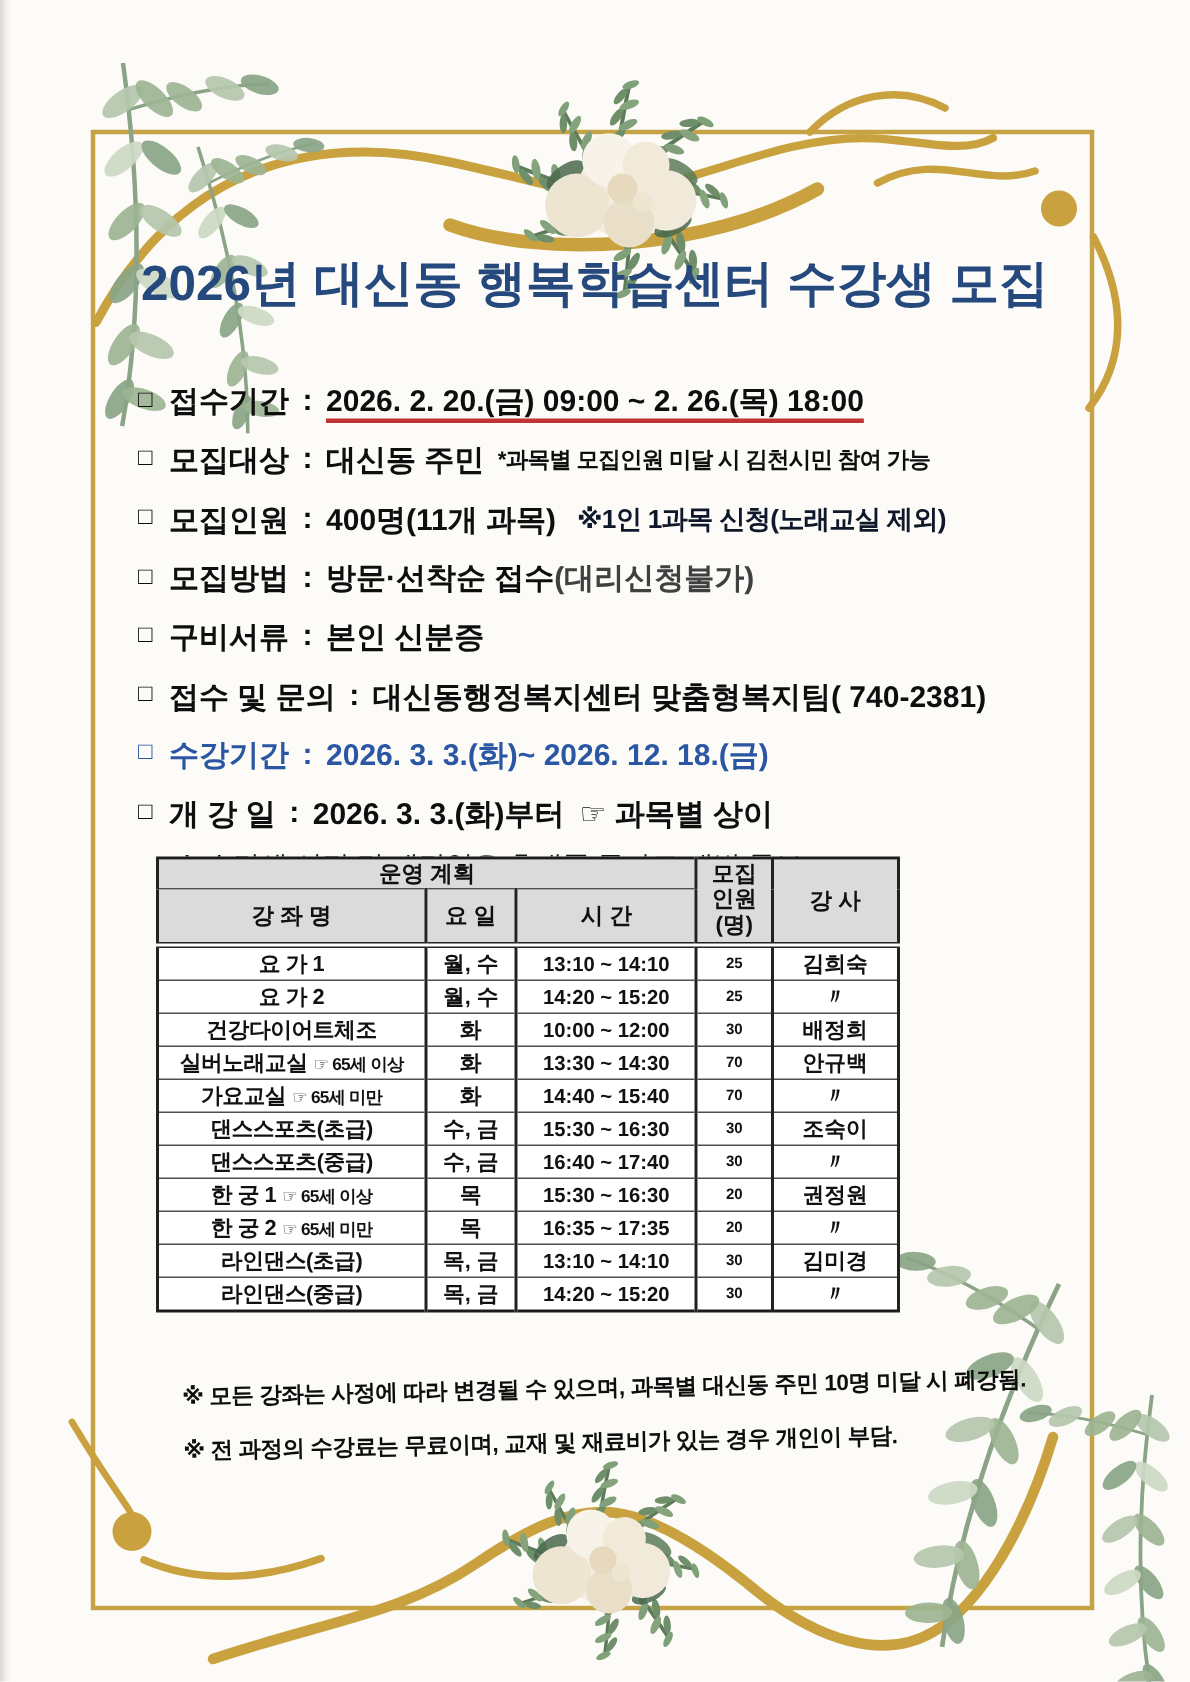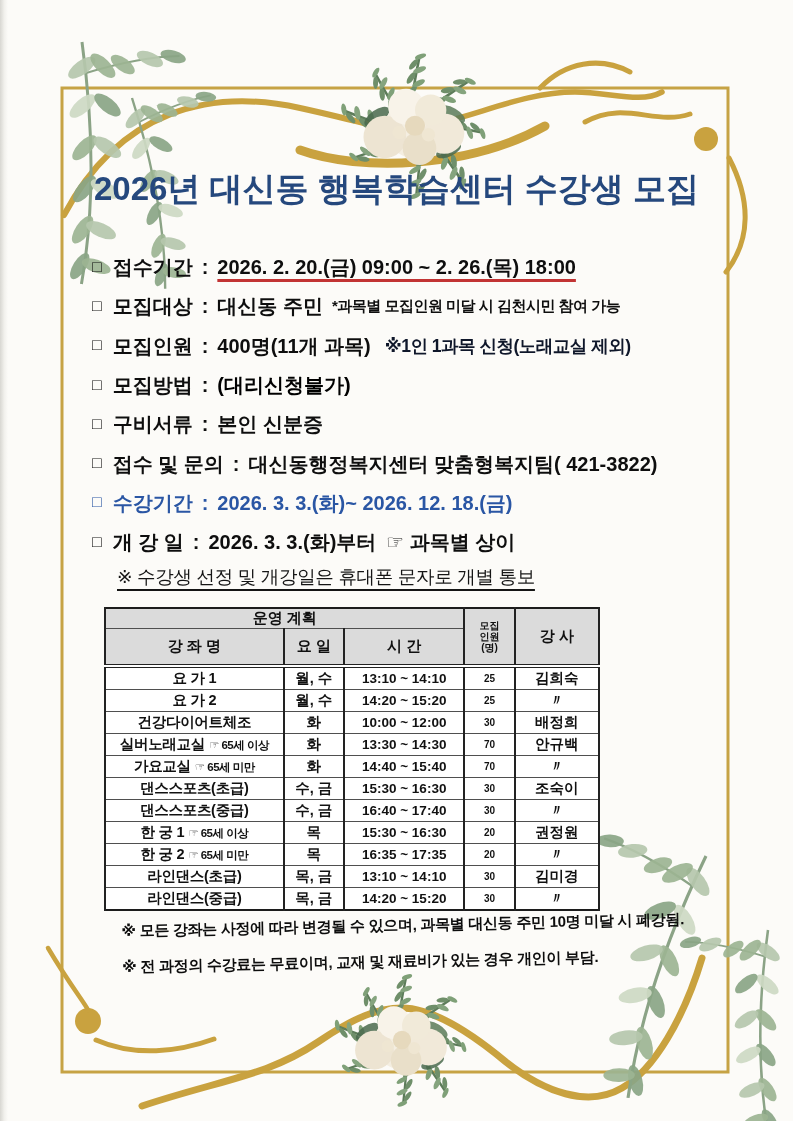--- a/index.html
+++ b/index.html
@@ -24,42 +24,42 @@
   .info-row{height:39.3px;display:flex;align-items:center;white-space:nowrap;
     font-size:20px;font-weight:700;color:#0e0e0e;}
   .bullet{font-size:16px;font-weight:400;margin-right:11px;position:relative;top:-1px;}
   .sep{margin:0 9px;}
   .u-red{
     text-decoration:underline;text-decoration-color:#c23434;
     text-decoration-thickness:2.5px;text-underline-offset:5px;
   }
   .note-small{font-size:15px;margin-left:9px;letter-spacing:-0.5px;}
   .note-red{color:#0f172a;font-size:17.5px;margin-left:14px;letter-spacing:-0.5px;}
-  .note-blue{color:#000000;}
+  .note-blue{color:#404040;}
   .row-blue,.row-blue .bullet{color:#2a56a4;}
   .note-open{margin-left:10px;}
 
   .notice{
     position:absolute;left:117px;top:564px;font-size:18.5px;font-weight:500;
     color:#151515;text-decoration:underline;text-decoration-thickness:1.5px;
     text-underline-offset:6px;white-space:nowrap;letter-spacing:-0.3px;
   }
 
-  .tbl-wrap{position:absolute;left:104px;top:607px;}
+  .tbl-wrap{position:absolute;left:104px;top:571px;}
   table{border-collapse:collapse;table-layout:fixed;width:496px;border:2px solid #1c1c1c;background:#fff;}
   th,td{
     border-top:1px solid #4f4f4f;border-bottom:1px solid #4f4f4f;
     border-left:2px solid #222;border-right:2px solid #222;
     text-align:center;vertical-align:middle;padding:0 1px;overflow:hidden;white-space:nowrap;
   }
   thead th{background:#dbdbdb;font-size:15px;font-weight:700;}
   .hrow1 th{height:19px;}
   .hrow2 th{height:35px;}
   .dbl{border-bottom:4px double #222 !important;}
-  th.cap{font-size:10px;line-height:1.12;white-space:pre-line;margin-left:20px;}
+  th.cap{font-size:15px;line-height:1.12;white-space:pre-line;margin-left:20px;}
   tbody td{height:21px;font-size:14.5px;font-weight:700;color:#111;}
   td.course{letter-spacing:-0.3px;}
   td .cnote{font-size:11.5px;font-weight:700;margin-left:4px;letter-spacing:-0.5px;}
   td.time{font-size:13.5px;font-weight:600;}
   td.capn{font-size:10px;}
   td.teacher{font-size:14.5px;}
 
   .fnotes{position:absolute;left:122px;top:922px;width:620px;
     transform:rotate(-1.2deg);transform-origin:left center;}
   .fnote{font-size:15px;font-weight:700;color:#0d0d0d;white-space:nowrap;
@@ -176,33 +176,34 @@
       <span class="bullet">□</span>
       <span>모집인원</span>
       <span class="sep">:</span>
       <span>400명(11개 과목)</span>
       <span class="note-red">※1인 1과목 신청(노래교실 제외)</span>
     </div>
     <div class="info-row">
       <span class="bullet">□</span>
       <span>모집방법</span>
       <span class="sep">:</span>
+      <span>방문·선착순 접수</span>
       <span class="note-blue">(대리신청불가)</span>
     </div>
     <div class="info-row">
       <span class="bullet">□</span>
       <span>구비서류</span>
       <span class="sep">:</span>
       <span>본인 신분증</span>
     </div>
     <div class="info-row">
       <span class="bullet">□</span>
       <span>접수 및 문의</span>
       <span class="sep">:</span>
-      <span>대신동행정복지센터 맞춤형복지팀( 421-3822)</span>
+      <span>대신동행정복지센터 맞춤형복지팀( 740-2381)</span>
     </div>
     <div class="info-row row-blue">
       <span class="bullet">□</span>
       <span>수강기간</span>
       <span class="sep">:</span>
       <span>2026. 3. 3.(화)~ 2026. 12. 18.(금)</span>
     </div>
     <div class="info-row">
       <span class="bullet">□</span>
       <span>개 강 일</span>

